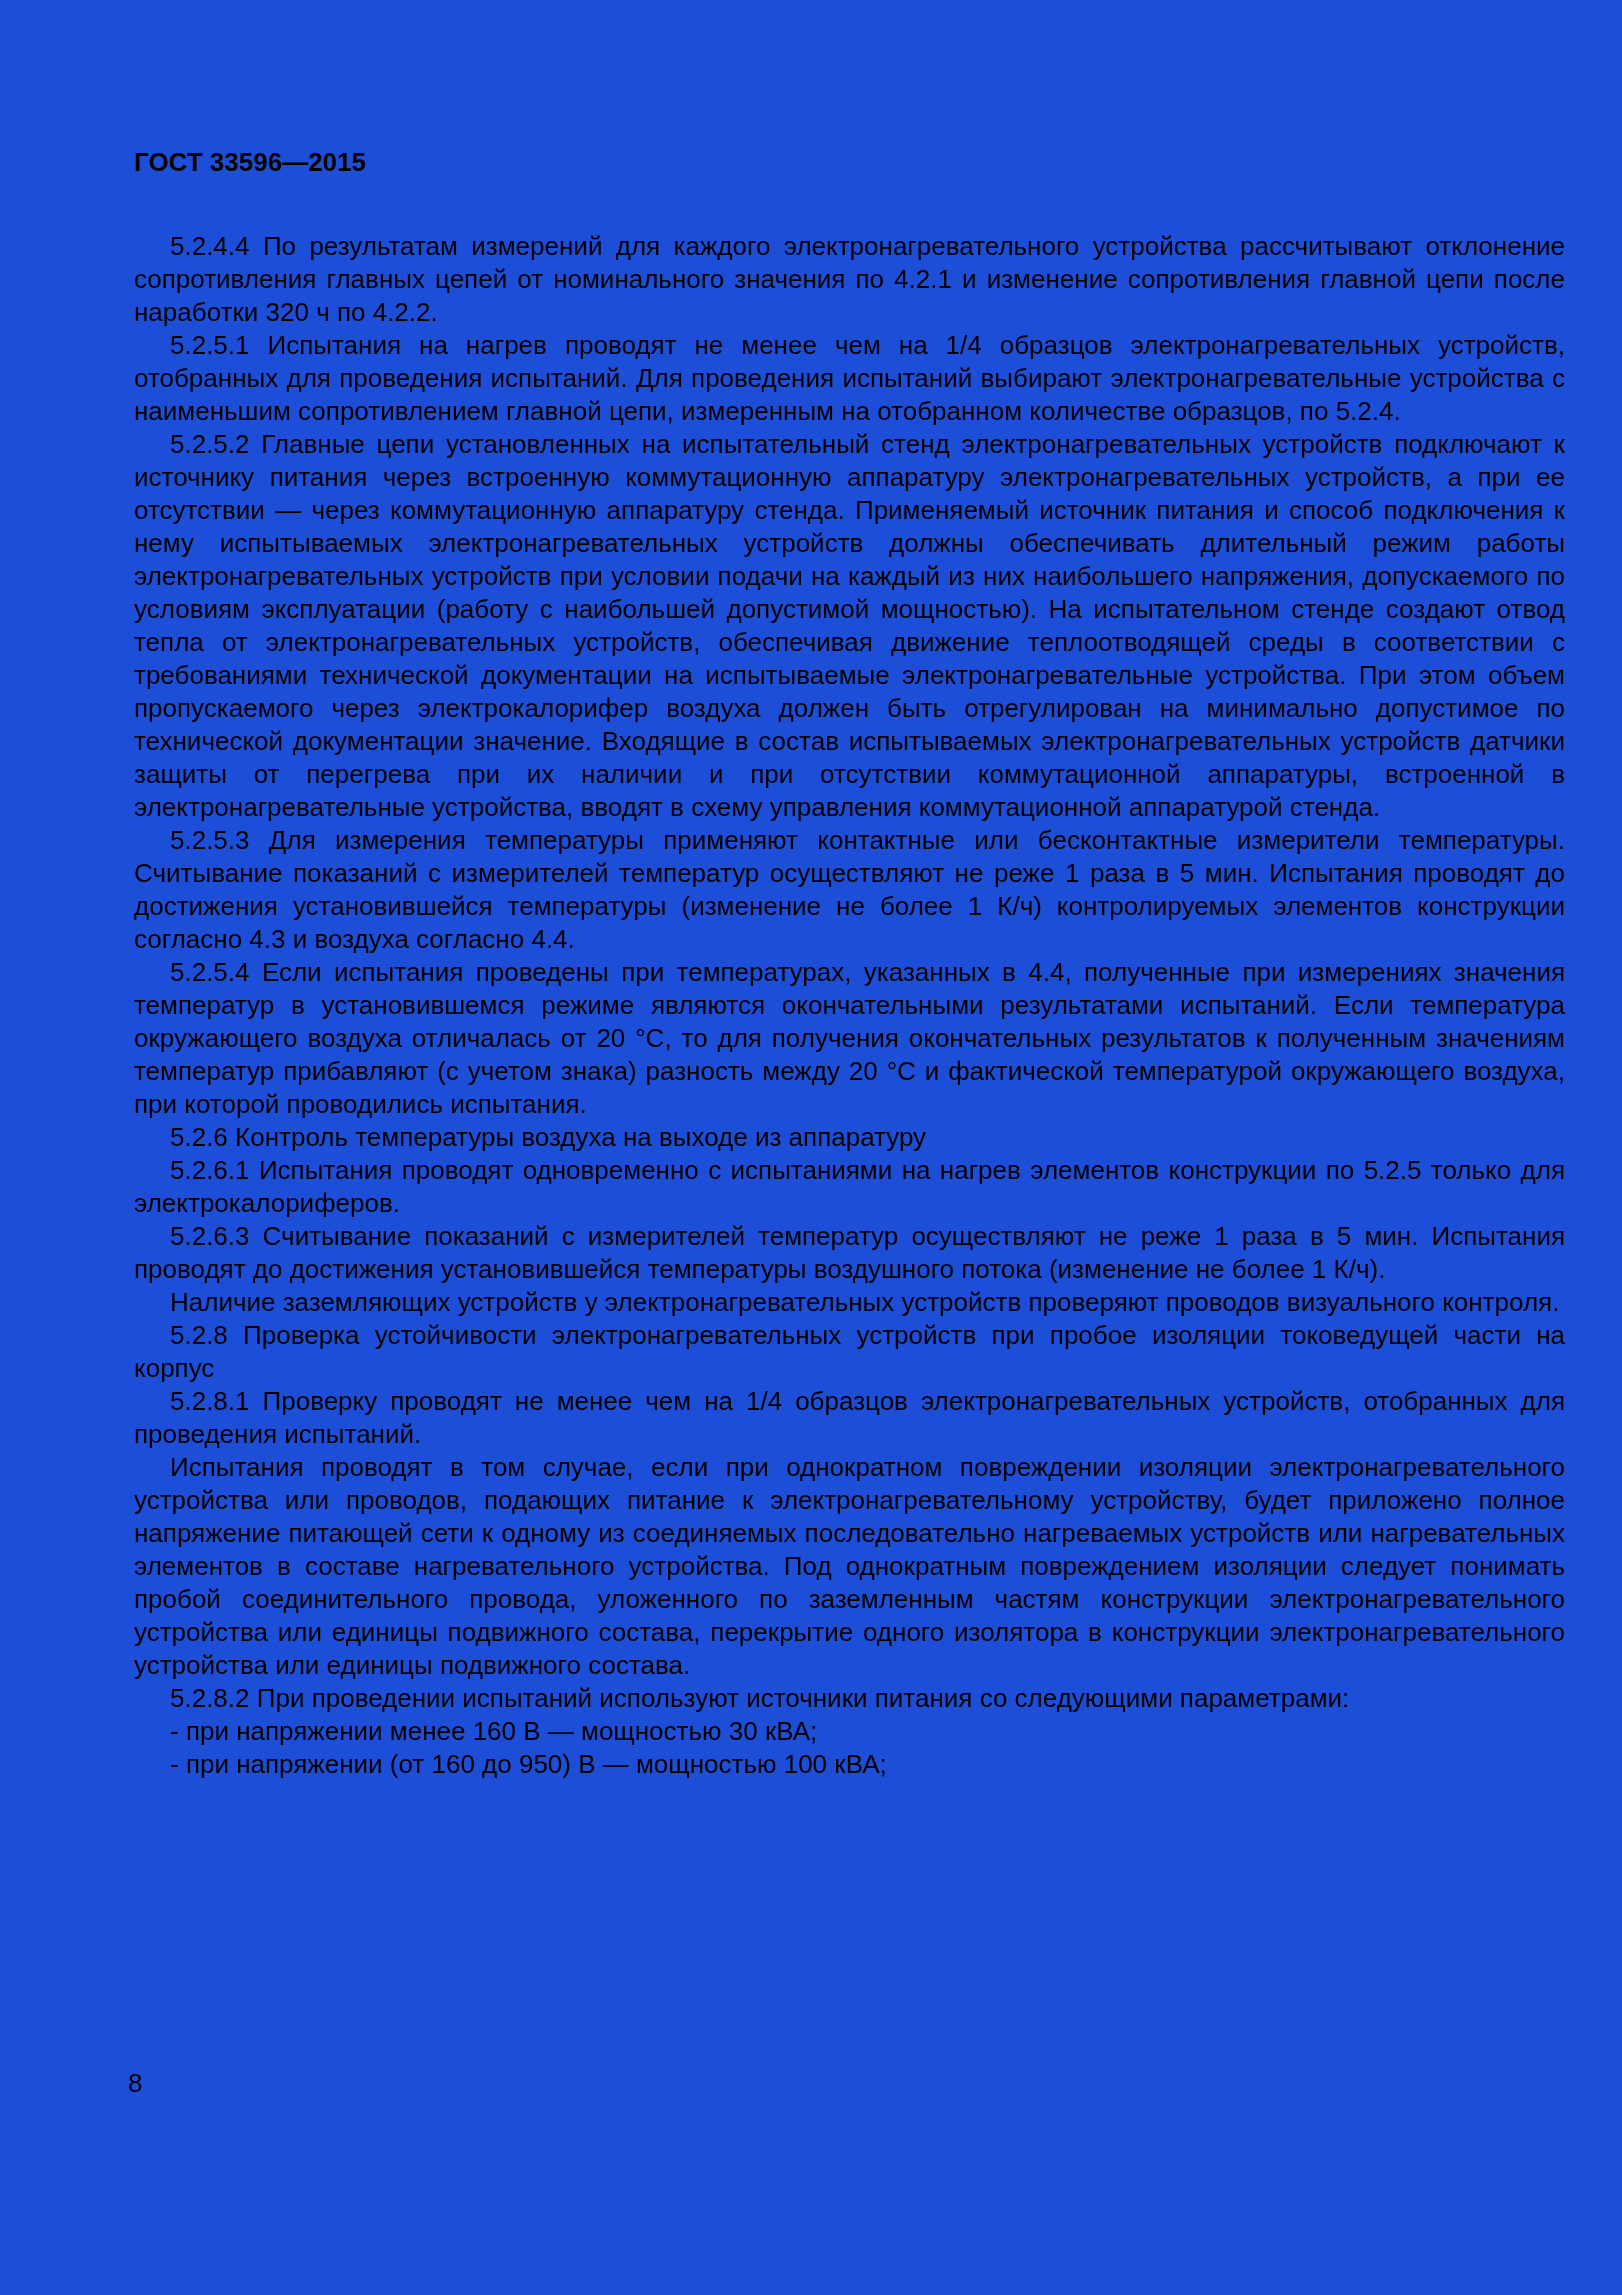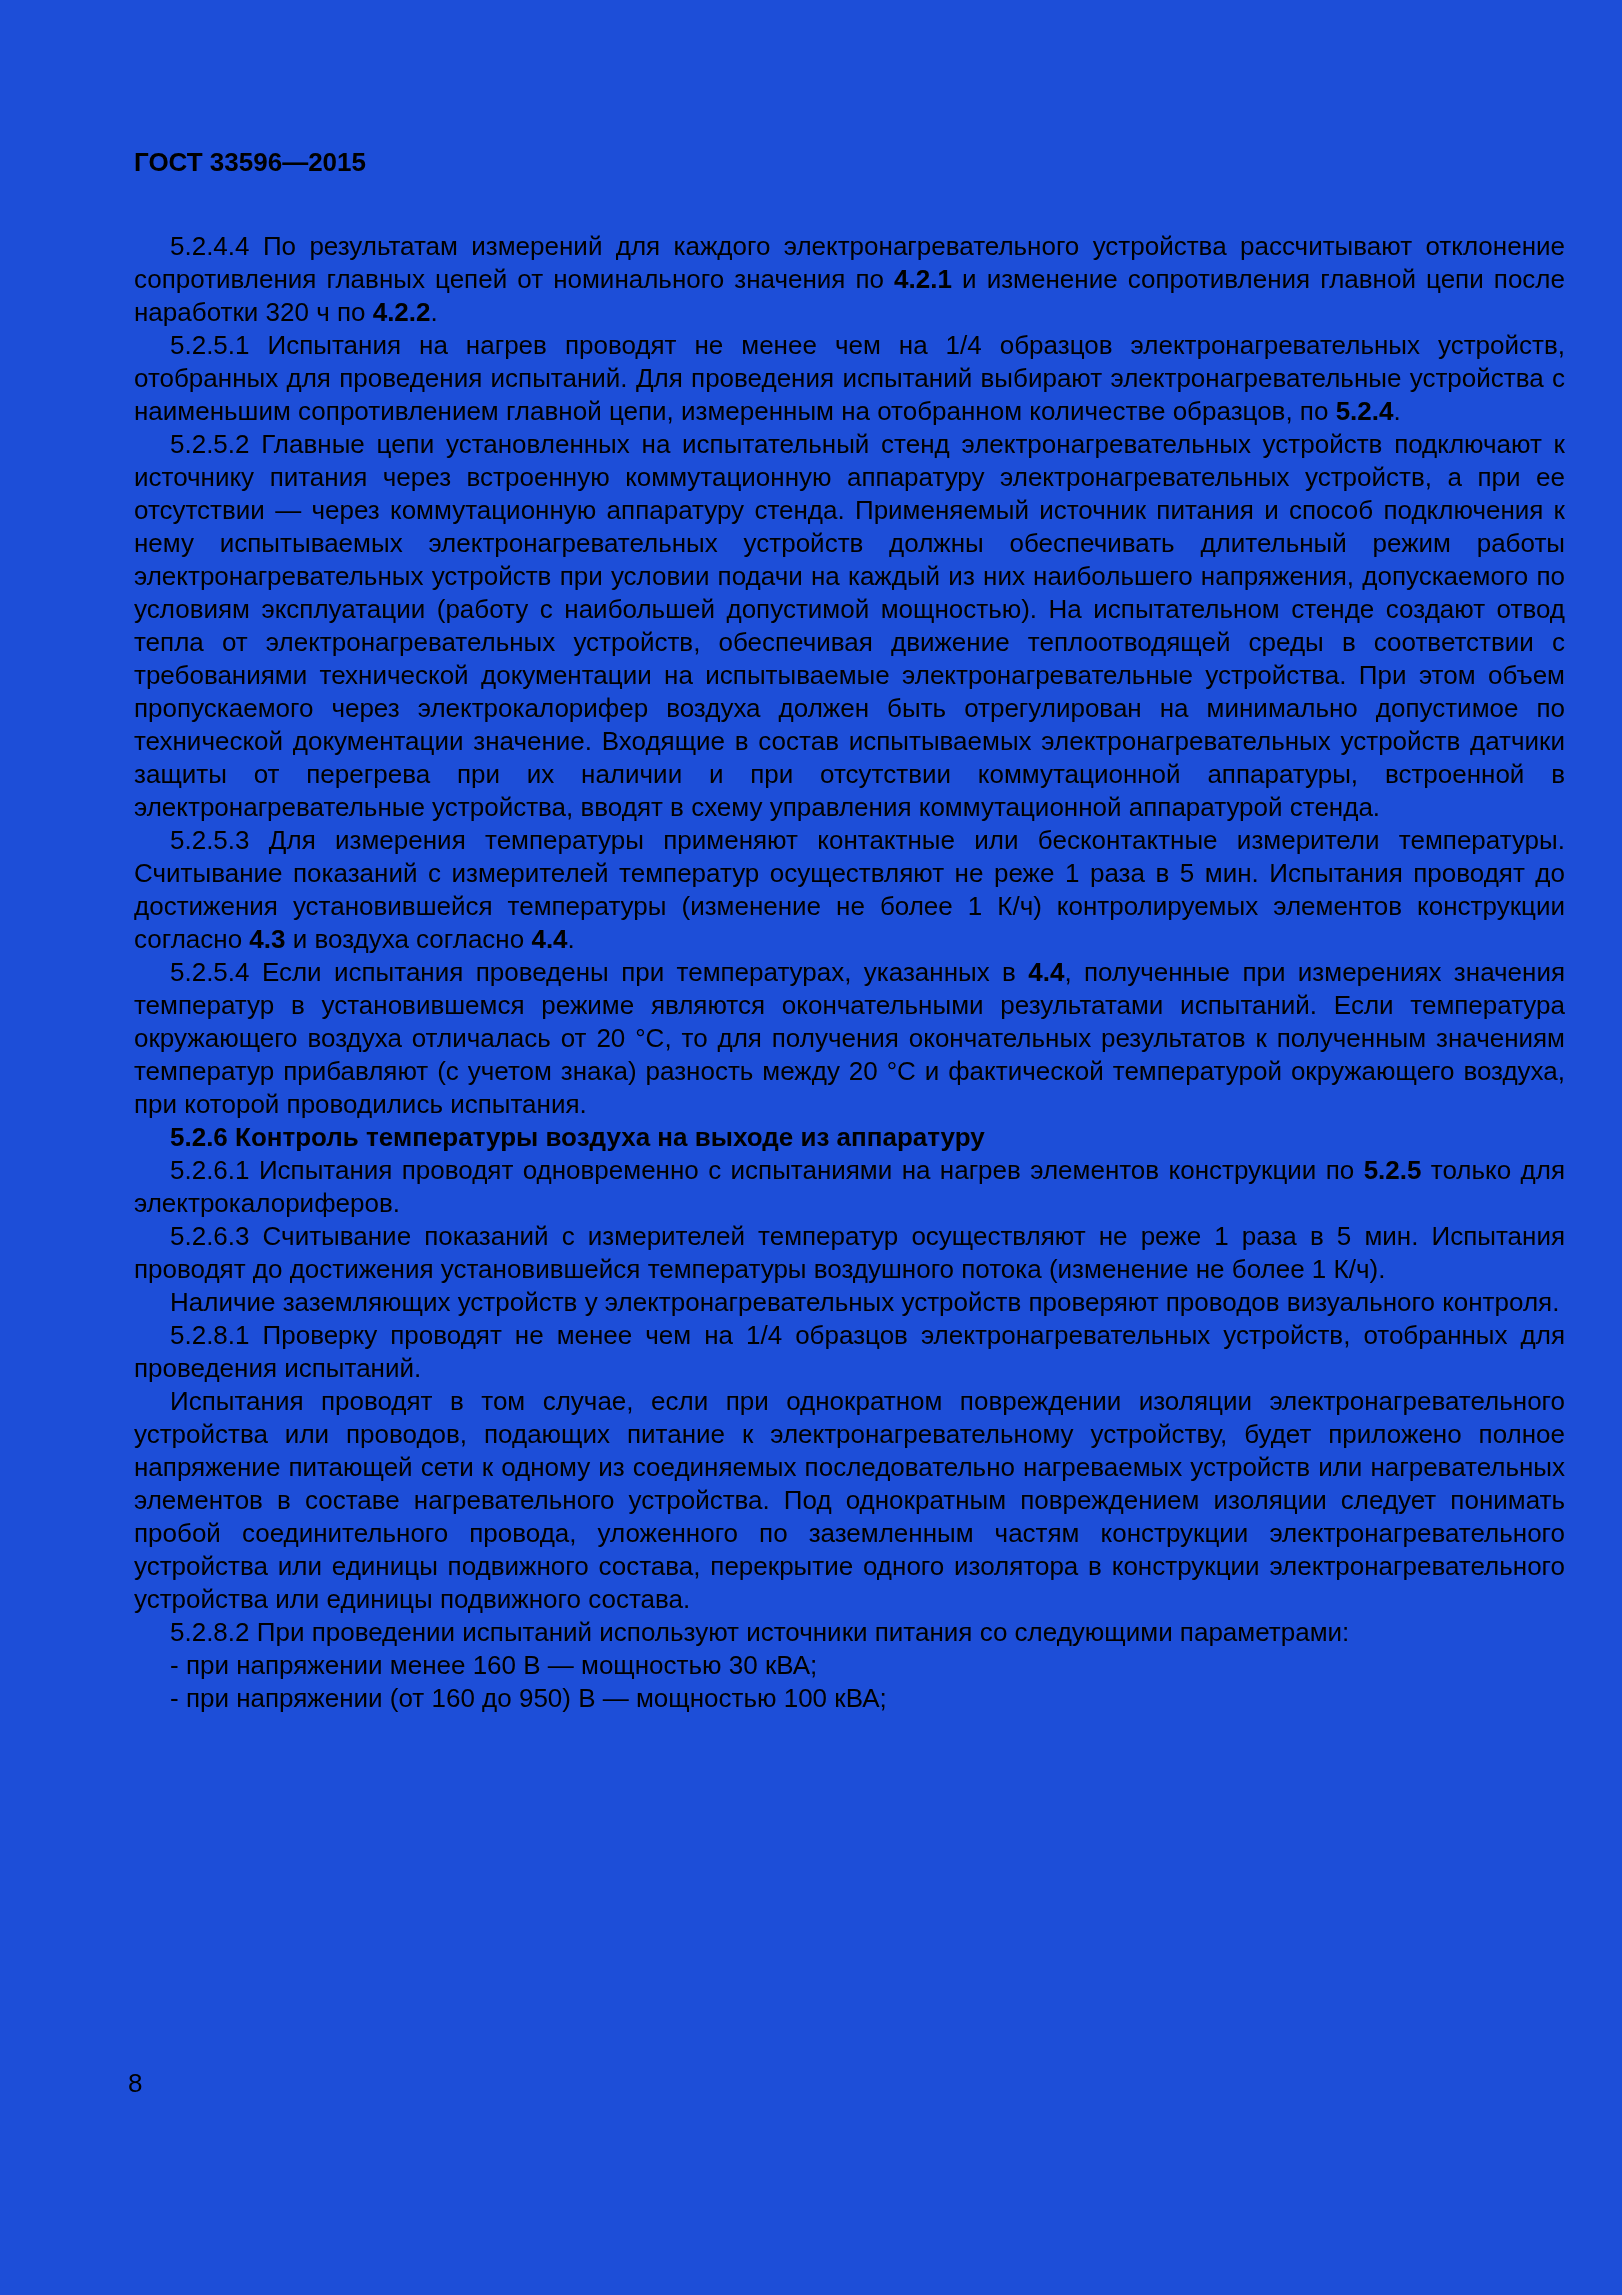--- a/index.html
+++ b/index.html
@@ -37,21 +37,21 @@
   }
   p.para {
     margin: 0;
     padding: 0;
     text-indent: 36px;
   }
   p.para.heading {
     font-weight: bold;
   }
   .bold {
-    font-weight: bold;
+    font-weight: normal;
   }
   .page-number {
     position: absolute;
     left: 128px;
     top: 2068px;
     font-size: 26px;
   }
 </style>
 </head>
 <body>
@@ -62,20 +62,21 @@
   <div class="doc-body">
       <p class="para body"><span>5.2.4.4 По результатам измерений для каждого электронагревательного устройства рассчитывают отклонение сопротивления главных цепей от номинального значения по </span><span class="bold">4.2.1</span><span> и изменение сопротивления главной цепи после наработки 320 ч по </span><span class="bold">4.2.2</span><span>.</span></p>
       <p class="para body"><span>5.2.5.1 Испытания на нагрев проводят не менее чем на 1/4 образцов электронагревательных устройств, отобранных для проведения испытаний. Для проведения испытаний выбирают электронагревательные устройства с наименьшим сопротивлением главной цепи, измеренным на отобранном количестве образцов, по </span><span class="bold">5.2.4</span><span>.</span></p>
       <p class="para body"><span>5.2.5.2 Главные цепи установленных на испытательный стенд электронагревательных устройств подключают к источнику питания через встроенную коммутационную аппаратуру электронагревательных устройств, а при ее отсутствии — через коммутационную аппаратуру стенда. Применяемый источник питания и способ подключения к нему испытываемых электронагревательных устройств должны обеспечивать длительный режим работы электронагревательных устройств при условии подачи на каждый из них наибольшего напряжения, допускаемого по условиям эксплуатации (работу с наибольшей допустимой мощностью). На испытательном стенде создают отвод тепла от электронагревательных устройств, обеспечивая движение теплоотводящей среды в соответствии с требованиями технической документации на испытываемые электронагревательные устройства. При этом объем пропускаемого через электрокалорифер воздуха должен быть отрегулирован на минимально допустимое по технической документации значение. Входящие в состав испытываемых электронагревательных устройств датчики защиты от перегрева при их наличии и при отсутствии коммутационной аппаратуры, встроенной в электронагревательные устройства, вводят в схему управления коммутационной аппаратурой стенда.</span></p>
       <p class="para body"><span>5.2.5.3 Для измерения температуры применяют контактные или бесконтактные измерители температуры. Считывание показаний с измерителей температур осуществляют не реже 1 раза в 5 мин. Испытания проводят до достижения установившейся температуры (изменение не более 1 К/ч) контролируемых элементов конструкции согласно </span><span class="bold">4.3</span><span> и воздуха согласно </span><span class="bold">4.4</span><span>.</span></p>
       <p class="para body"><span>5.2.5.4 Если испытания проведены при температурах, указанных в </span><span class="bold">4.4</span><span>, полученные при измерениях значения температур в установившемся режиме являются окончательными результатами испытаний. Если температура окружающего воздуха отличалась от 20 °С, то для получения окончательных результатов к полученным значениям температур прибавляют (с учетом знака) разность между 20 °С и фактической температурой окружающего воздуха, при которой проводились испытания.</span></p>
       <p class="para heading"><span class="bold">5.2.6 Контроль температуры воздуха на выходе из аппаратуру</span></p>
       <p class="para body"><span>5.2.6.1 Испытания проводят одновременно с испытаниями на нагрев элементов конструкции по </span><span class="bold">5.2.5</span><span> только для электрокалориферов.</span></p>
       <p class="para body"><span>5.2.6.3 Считывание показаний с измерителей температур осуществляют не реже 1 раза в 5 мин. Испытания проводят до достижения установившейся температуры воздушного потока (изменение не более 1 К/ч).</span></p>
       <p class="para body"><span>Наличие заземляющих устройств у электронагревательных устройств проверяют проводов визуального контроля.</span></p>
+      <p class="para heading"><span class="bold">5.2.8 Проверка устойчивости электронагревательных устройств при пробое изоляции токоведущей части на корпус</span></p>
       <p class="para body"><span>5.2.8.1 Проверку проводят не менее чем на 1/4 образцов электронагревательных устройств, отобранных для проведения испытаний.</span></p>
       <p class="para body"><span>Испытания проводят в том случае, если при однократном повреждении изоляции электронагревательного устройства или проводов, подающих питание к электронагревательному устройству, будет приложено полное напряжение питающей сети к одному из соединяемых последовательно нагреваемых устройств или нагревательных элементов в составе нагревательного устройства. Под однократным повреждением изоляции следует понимать пробой соединительного провода, уложенного по заземленным частям конструкции электронагревательного устройства или единицы подвижного состава, перекрытие одного изолятора в конструкции электронагревательного устройства или единицы подвижного состава.</span></p>
       <p class="para body"><span>5.2.8.2 При проведении испытаний используют источники питания со следующими параметрами:</span></p>
       <p class="para body"><span>- при напряжении менее 160 В — мощностью 30 кВА;</span></p>
       <p class="para body"><span>- при напряжении (от 160 до 950) В — мощностью 100 кВА;</span></p>
     </div>
 
   <div class="page-number">8</div>
 </div>
 

